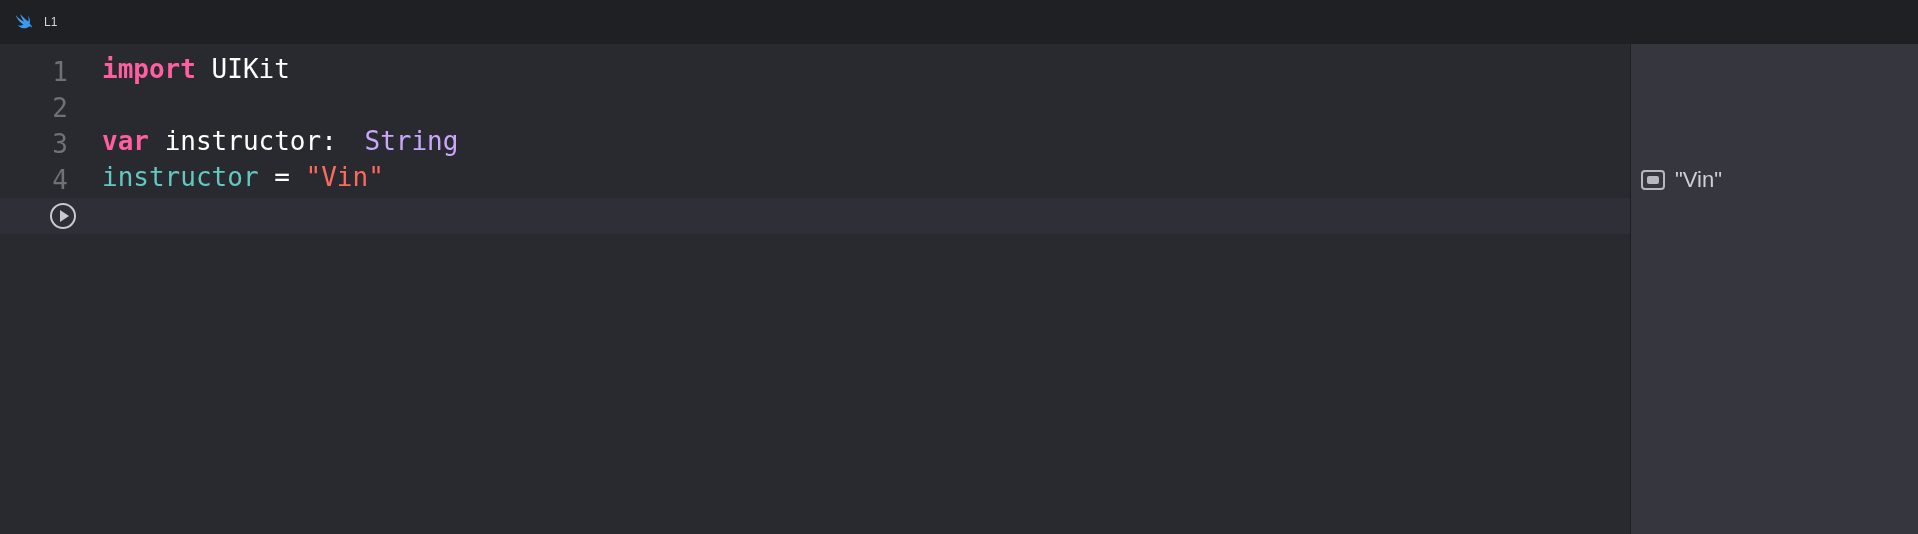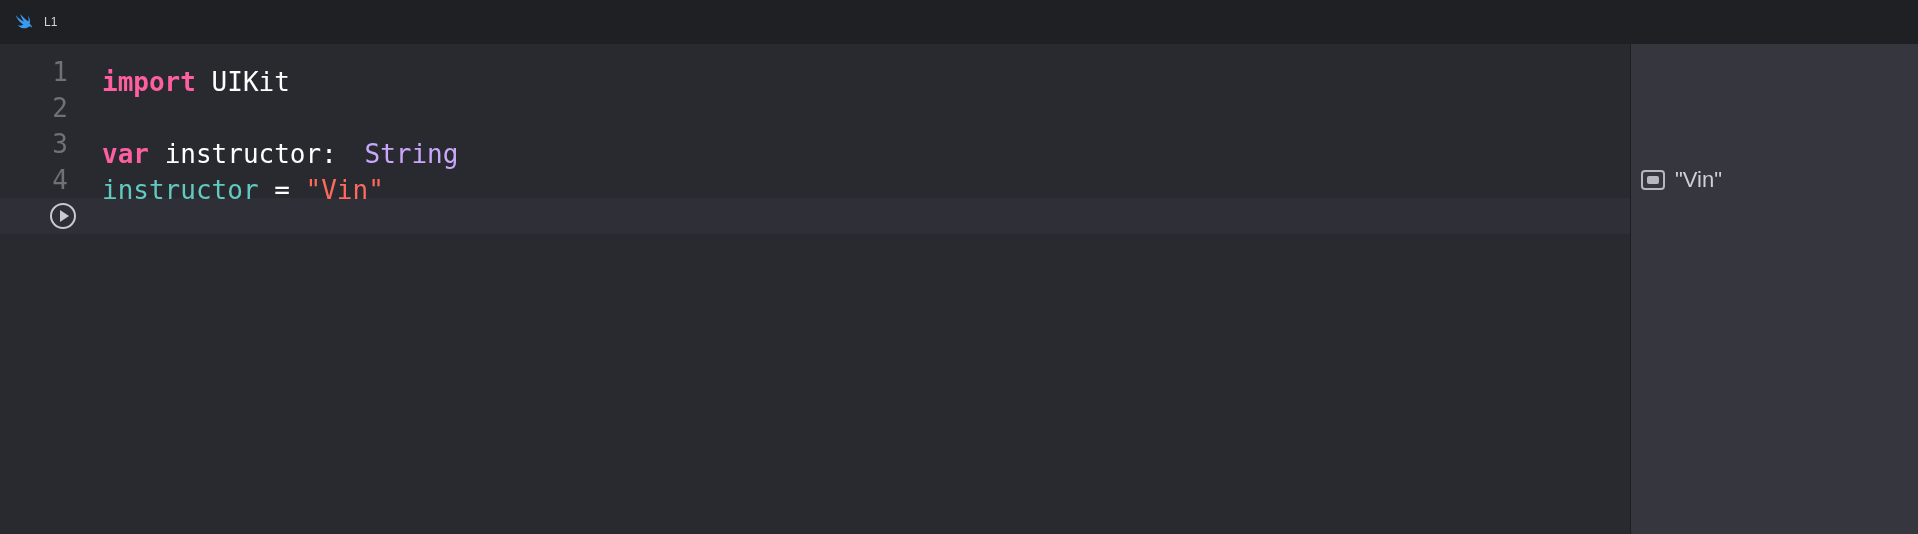--- a/index.html
+++ b/index.html
@@ -51,21 +51,21 @@
     left: 0;
     top: 0;
     width: 88px;
     height: 100%;
     text-align: right;
     padding-top: 10px;
   }
   .code-area {
     position: absolute;
     left: 102px;
-    top: 20px;
+    top: 7px;
     right: 0;
   }
   .line {
     height: 36px;
     line-height: 36px;
     font-size: 26px;
     white-space: pre;
   }
   .line-num {
     color: #6f7078;

